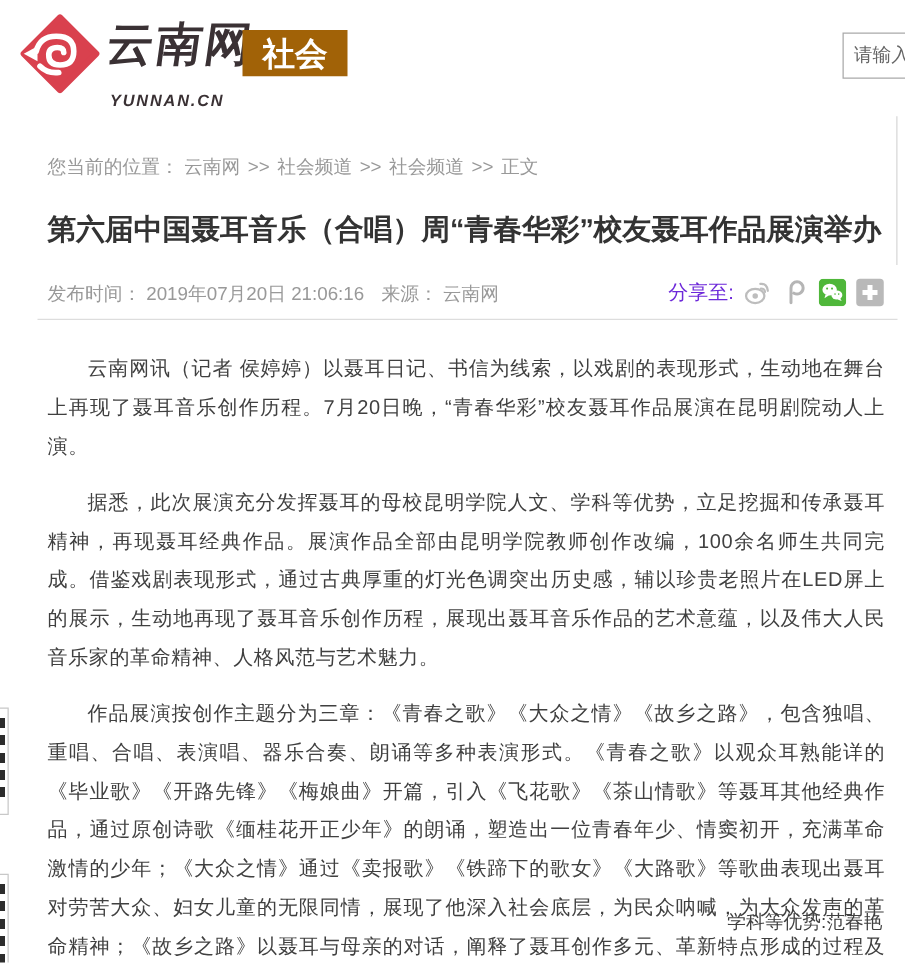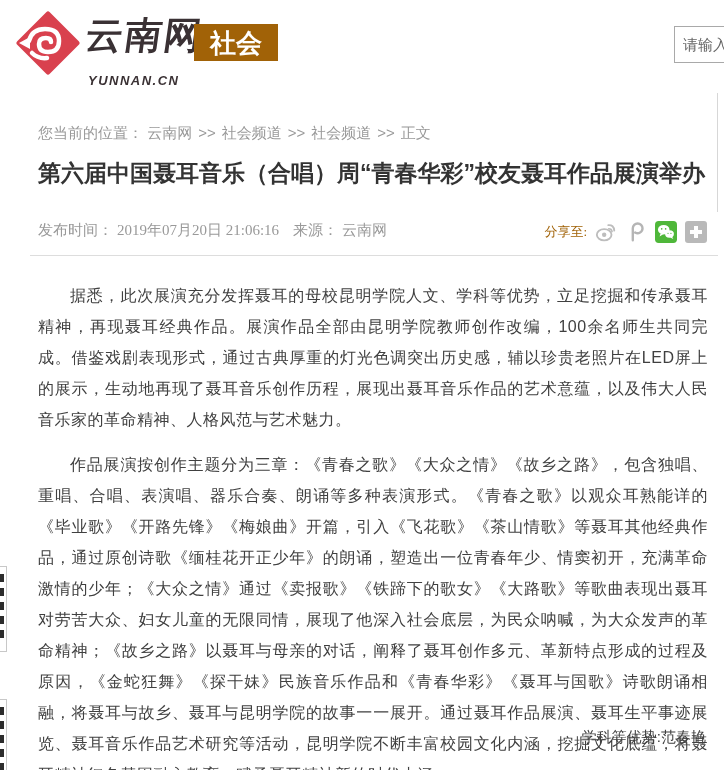--- a/index.html
+++ b/index.html
@@ -40,31 +40,31 @@
   
   .breadcrumb {
     position:absolute; left:38px; top:124px; width:670px;
     font-size:15px; color:#999; white-space:nowrap;
   }
   .breadcrumb a { color:#999; text-decoration:none; }
   .crumb-sep { color:#999; margin:0 6px; }
 
   
   .article-title {
-    position:absolute; left:38px; top:156px; width:672px;
+    position:absolute; left:38px; top:166px; width:672px;
     font-size:23px; font-weight:bold; color:#333; line-height:1.5;
     white-space:nowrap;
   }
   .meta-row {
     position:absolute; left:38px; top:221px; width:669px; height:24px;
-    display:flex; align-items:flex-start; font-size:15px; color:#999;font-family:Liberation Serif, serif;
+    display:flex; align-items:flex-end; font-size:15px; color:#999;
   }
   .meta-left { display:flex; align-items:center; gap:4px; white-space:nowrap; }
   .share-block { margin-left:auto; display:flex; align-items:center; gap:8px; }
-  .share-label { font-size:13px; color:#a16207; }
+  .share-label { font-size:16px; color:#6d28d9; }
   .share-icon { width:22px; height:22px; display:block; cursor:pointer; }
   .icon-more {
     width:22px; height:22px; border-radius:3px; background:#b9b9b9;
     position:relative; cursor:pointer;
   }
   .icon-more::before, .icon-more::after {
     content:""; position:absolute; background:#fff;
   }
   .icon-more::before { left:5px; top:9px; width:12px; height:4px; }
   .icon-more::after { left:9px; top:5px; width:4px; height:12px; }
@@ -157,20 +157,21 @@
       <circle cx="14.2" cy="13.4" r="0.7" fill="#4fb73a"></circle>
       <circle cx="17.4" cy="13.4" r="0.7" fill="#4fb73a"></circle>
     </svg>
     <div class="icon-more"></div>
   </div>
 </div>
 
 <div class="divider"></div>
 
 <div class="article-body" id="article-body">
+    <p>云南网讯（记者 侯婷婷）以聂耳日记、书信为线索，以戏剧的表现形式，生动地在舞台上再现了聂耳音乐创作历程。7月20日晚，“青春华彩”校友聂耳作品展演在昆明剧院动人上演。</p>
     <p>据悉，此次展演充分发挥聂耳的母校昆明学院人文、学科等优势，立足挖掘和传承聂耳精神，再现聂耳经典作品。展演作品全部由昆明学院教师创作改编，100余名师生共同完成。借鉴戏剧表现形式，通过古典厚重的灯光色调突出历史感，辅以珍贵老照片在LED屏上的展示，生动地再现了聂耳音乐创作历程，展现出聂耳音乐作品的艺术意蕴，以及伟大人民音乐家的革命精神、人格风范与艺术魅力。</p>
     <p>作品展演按创作主题分为三章：《青春之歌》《大众之情》《故乡之路》，包含独唱、重唱、合唱、表演唱、器乐合奏、朗诵等多种表演形式。《青春之歌》以观众耳熟能详的《毕业歌》《开路先锋》《梅娘曲》开篇，引入《飞花歌》《茶山情歌》等聂耳其他经典作品，通过原创诗歌《缅桂花开正少年》的朗诵，塑造出一位青春年少、情窦初开，充满革命激情的少年；《大众之情》通过《卖报歌》《铁蹄下的歌女》《大路歌》等歌曲表现出聂耳对劳苦大众、妇女儿童的无限同情，展现了他深入社会底层，为民众呐喊，为大众发声的革命精神；《故乡之路》以聂耳与母亲的对话，阐释了聂耳创作多元、革新特点形成的过程及原因，《金蛇狂舞》《探干妹》民族音乐作品和《青春华彩》《聂耳与国歌》诗歌朗诵相融，将聂耳与故乡、聂耳与昆明学院的故事一一展开。通过聂耳作品展演、聂耳生平事迹展览、聂耳音乐作品艺术研究等活动，昆明学院不断丰富校园文化内涵，挖掘文化底蕴，将聂耳精神红色基因融入教育，赋予聂耳精神新的时代内涵。</p>
   </div>
 
 <div class="editor-line">学科等优势:范春艳</div>
 
 <div class="edge-widget widget-1">
     <div class="stripes"></div>
   </div>
 <div class="edge-widget widget-2">

